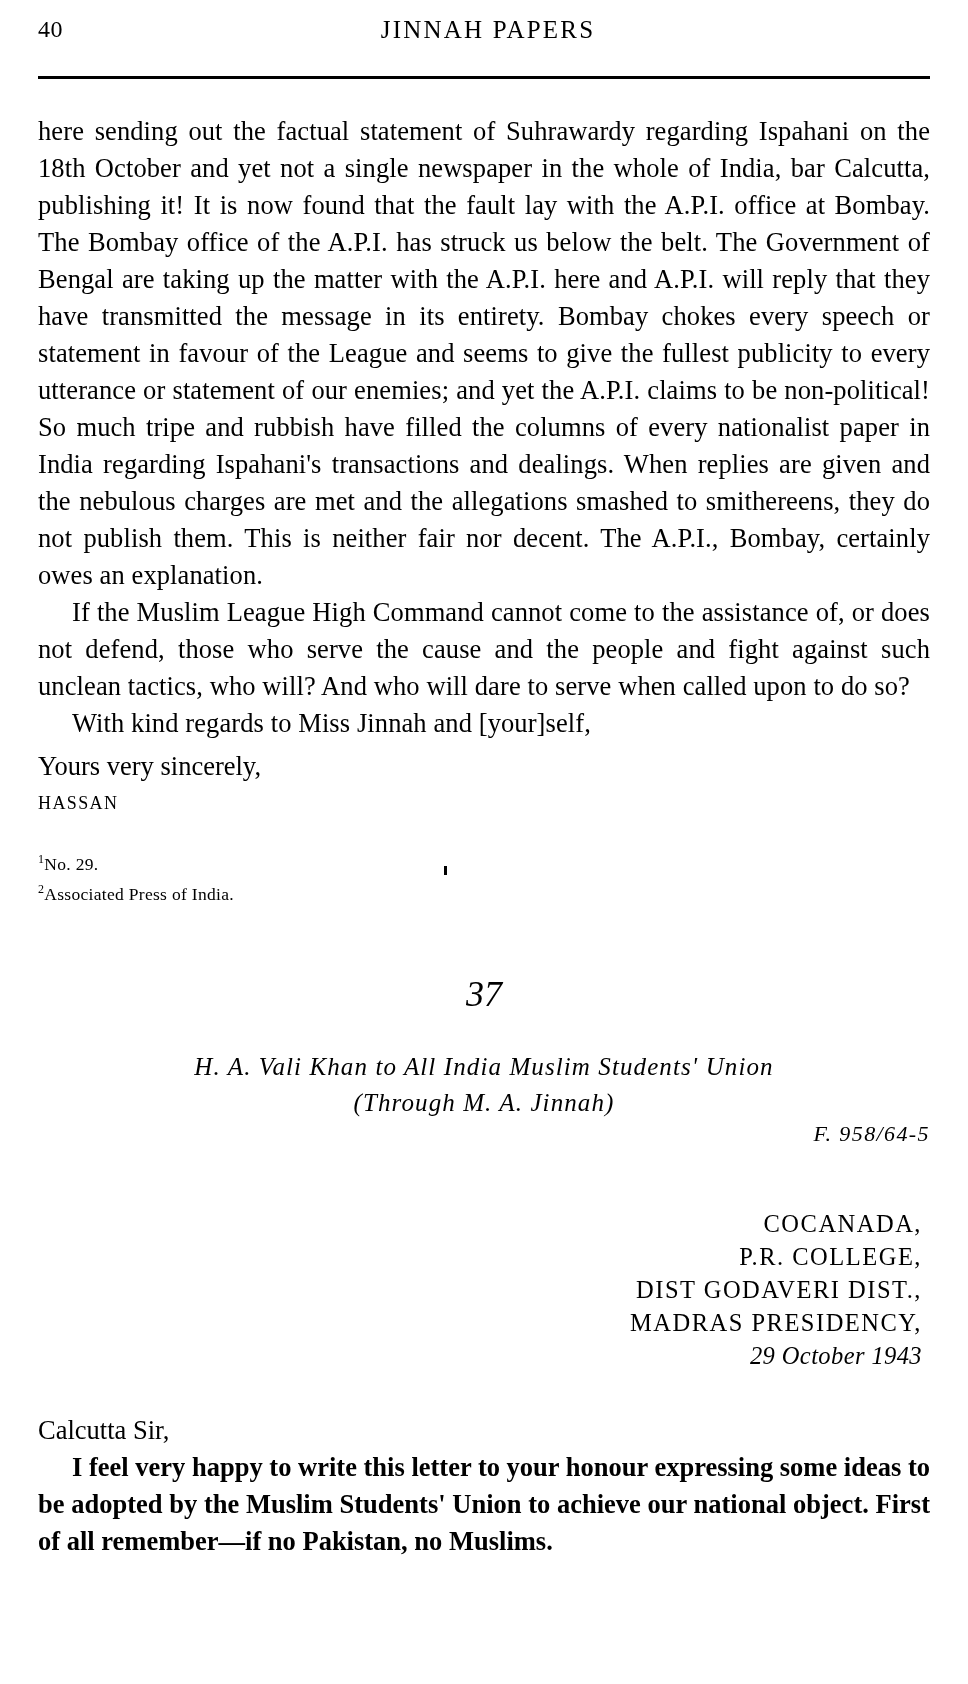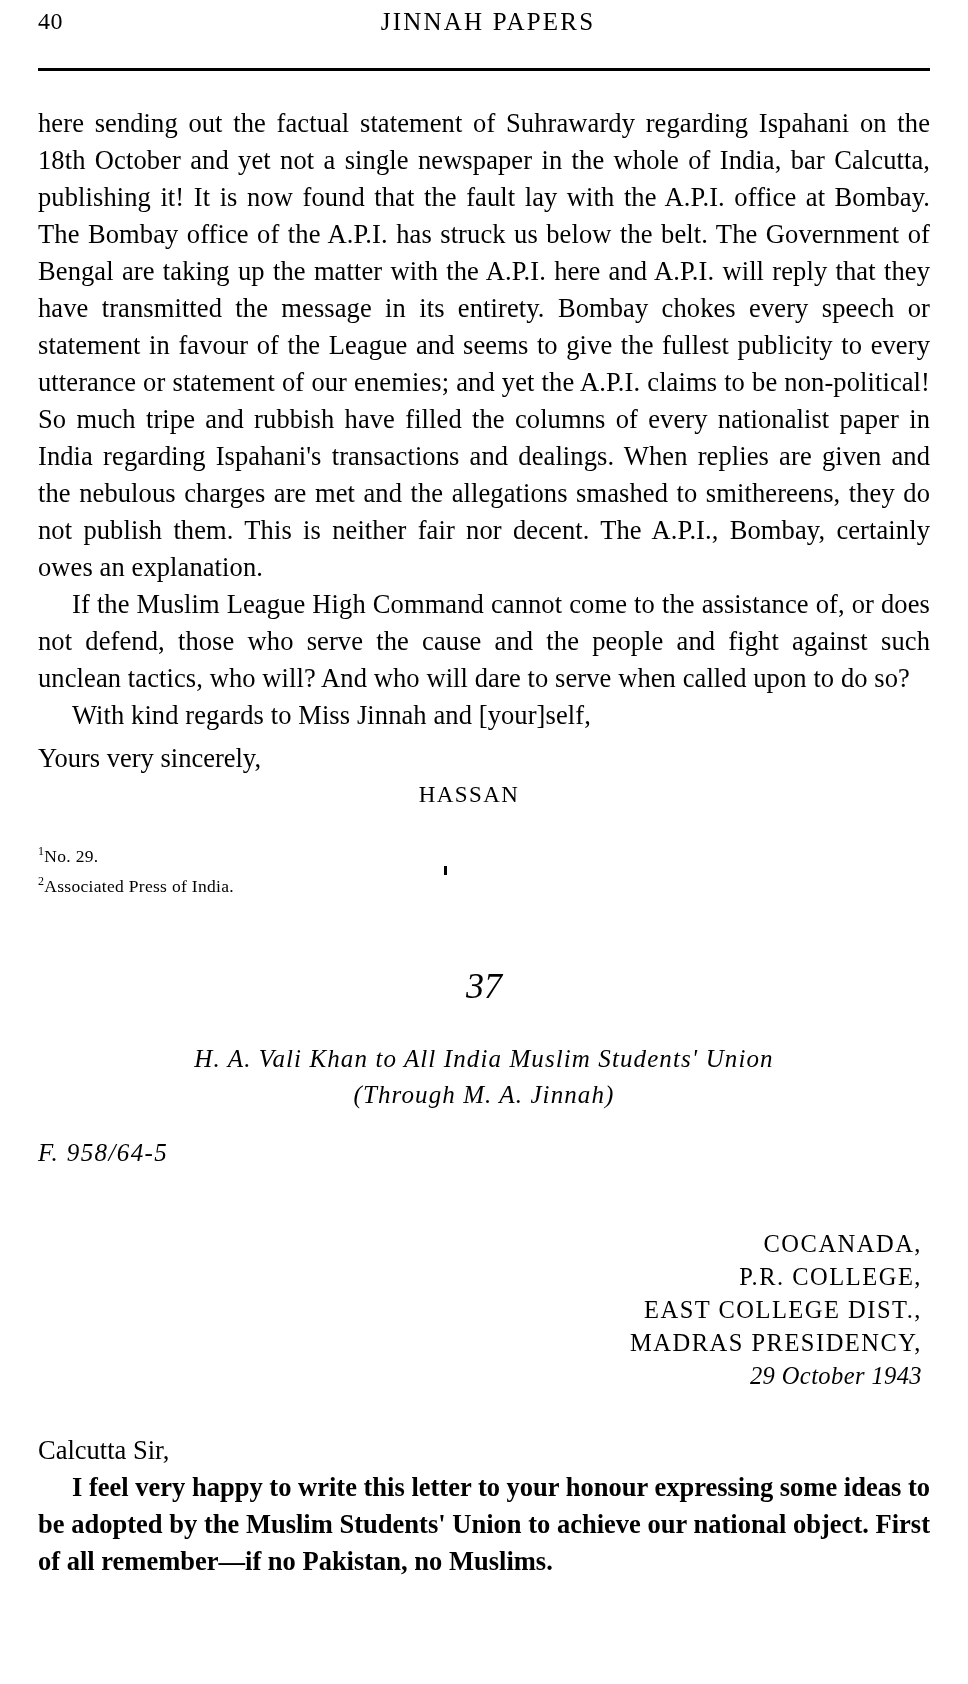--- a/index.html
+++ b/index.html
@@ -12,21 +12,21 @@
     height: 1684px;
     font-family: "Liberation Serif", serif;
     color: #000000;
     overflow: hidden;
   }
   .page {
     position: relative;
     width: 968px;
     height: 1684px;
     box-sizing: border-box;
-    padding: 8px 38px;
+    padding: 16px 38px;
   }
   
   .running-head {
     display: flex;
     align-items: baseline;
     height: 52px;
     position: relative;
   }
   .folio {
     font-size: 24px;
@@ -63,22 +63,22 @@
     text-indent: 34px;
   }
   
   .closing {
     margin-top: 6px;
     font-size: 26.5px;
     line-height: 37px;
     padding-right: 36px;
   }
   .signature {
-    text-align: center;
-    font-size: 23px;
+    text-align: left;
+    font-size: 18px;
     letter-spacing: 1.4px;
     line-height: 36px;
     padding-right: 30px;
   }
   
   .footnotes {
     margin-top: 26px;
     font-size: 17.5px;
     line-height: 25px;
     letter-spacing: 0.3px;
@@ -97,23 +97,22 @@
   }
   .doc-title {
     margin-top: 34px;
     text-align: center;
     font-size: 25px;
     font-style: italic;
     line-height: 36px;
     letter-spacing: 1.1px;
   }
   .doc-ref {
-    margin-top: 26px;
-    text-align: left;
-    font-size: 25px;
+    text-align: right;
+    font-size: 22px;
     font-style: italic;
     letter-spacing: 1.4px;
   }
   
   .address {
     margin-top: 60px;
     text-align: right;
     font-size: 24.5px;
     line-height: 33px;
     letter-spacing: 1.5px;
@@ -179,21 +178,21 @@
   <div class="doc-title">
     <div>H. A. Vali Khan to All India Muslim Students' Union</div>
     <div>(Through M. A. Jinnah)</div>
   </div>
 
   <div class="doc-ref">F. 958/64-5</div>
 
   <div class="address">
     <div>COCANADA,</div>
     <div>P.R. COLLEGE,</div>
-    <div>EAST COLLEGE DIST.,</div>
+    <div>DIST GODAVERI DIST.,</div>
     <div>MADRAS PRESIDENCY,</div>
     <div class="date">29 October 1943</div>
   </div>
 
   <div class="salutation">Calcutta Sir,</div>
 
   <div class="letter-body">
     <p class="indent">I feel very happy to write this  letter to your honour expressing some ideas to be adopted by the Muslim Students' Union  to achieve our national object. First of all remember—if no Pakistan, no Muslims.</p>
   </div>
 

